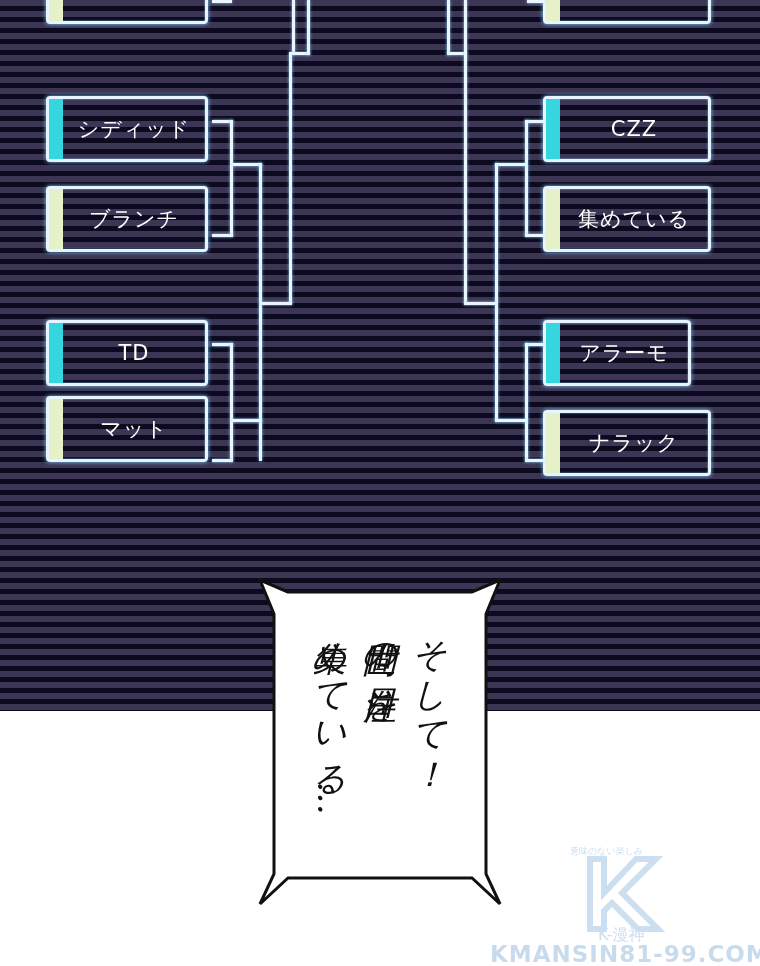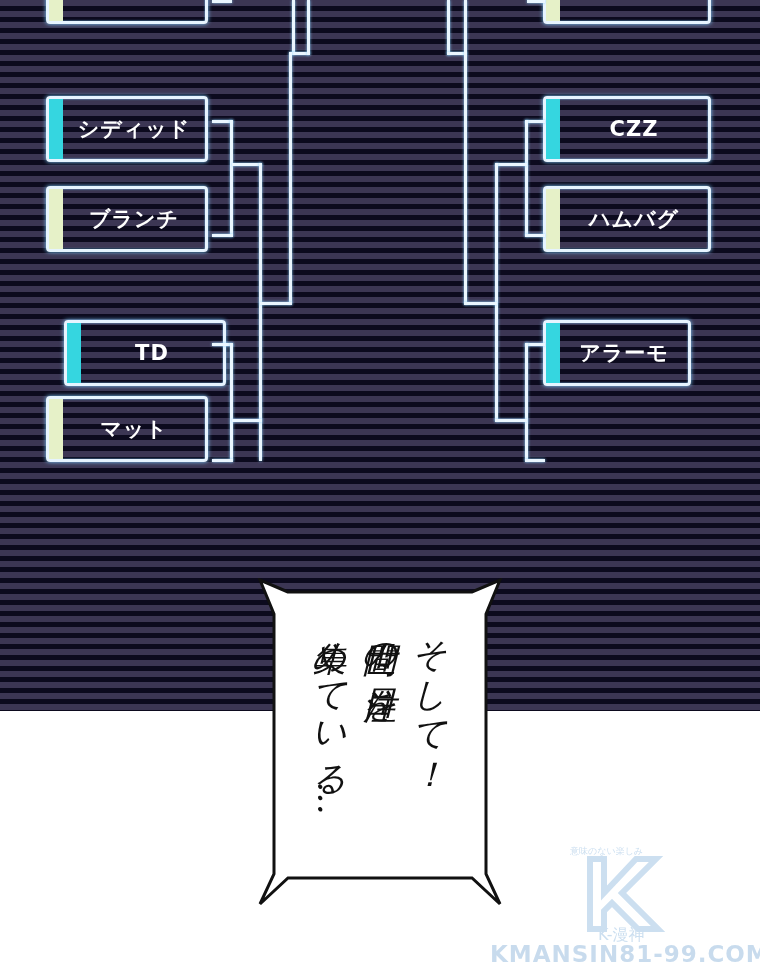--- a/index.html
+++ b/index.html
@@ -23,21 +23,21 @@
     box-shadow: 0 0 4px #7fcfff, inset 0 0 2px #7fcfff;
     box-sizing: border-box;
     background: transparent;
   }
   .slot .bar {
     position: absolute; left: 0; top: 0; bottom: 0; width: 14px;
   }
   .slot .name {
     position: absolute; left: 14px; right: 0; top: 0; bottom: 0;
     display: flex; align-items: center; justify-content: center;
-    color: #ffffff; font-weight: bold; font-size: 21px;
+    color: #ffffff; font-weight: normal; font-size: 21px;
     font-family: "DejaVu Sans", sans-serif;
     letter-spacing: 1px;
   }
   .bubble {
     position: absolute; left: 258px; top: 578px; width: 244px; height: 330px;
   }
   .bubble svg { position: absolute; left: 0; top: 0; }
   .bubble-text {
     position: absolute; top: 38px; left: 0; right: 0;
     display: flex; flex-direction: row-reverse; justify-content: center; gap: 10px;
@@ -69,44 +69,48 @@
     <div class="name"></div>
   </div>
   <div class="slot" style="left:46px; top:96px;">
     <div class="bar" style="background:#35d6e0;"></div>
     <div class="name">シディッド</div>
   </div>
   <div class="slot" style="left:46px; top:186px;">
     <div class="bar" style="background:#e6f1c8;"></div>
     <div class="name">ブランチ</div>
   </div>
-  <div class="slot" style="left:64px; top:320px;">
+  <div class="slot" style="left:46px; top:320px;">
     <div class="bar" style="background:#35d6e0;"></div>
     <div class="name">TD</div>
   </div>
   <div class="slot" style="left:46px; top:396px;">
     <div class="bar" style="background:#e6f1c8;"></div>
     <div class="name">マット</div>
   </div>
 
   <div class="slot" style="left:543px; top:-42px; width:168px;">
     <div class="bar" style="background:#e6f1c8;"></div>
     <div class="name"></div>
   </div>
   <div class="slot" style="left:543px; top:96px; width:168px;">
     <div class="bar" style="background:#35d6e0;"></div>
     <div class="name">CZZ</div>
   </div>
   <div class="slot" style="left:543px; top:186px; width:168px;">
     <div class="bar" style="background:#e6f1c8;"></div>
-    <div class="name">ハムバグ</div>
+    <div class="name">集めている</div>
   </div>
   <div class="slot" style="left:543px; top:320px; width:148px;">
     <div class="bar" style="background:#35d6e0;"></div>
     <div class="name">アラーモ</div>
+  </div>
+  <div class="slot" style="left:543px; top:410px; width:168px;">
+    <div class="bar" style="background:#e6f1c8;"></div>
+    <div class="name">ナラック</div>
   </div>
 
   <div class="line" style="left:212px; top:0px; width:20px; height:3px;"></div>
   <div class="line" style="left:292px; top:0px; width:3px; height:54px;"></div>
   <div class="line" style="left:290px; top:52px; width:20px; height:3px;"></div>
   <div class="line" style="left:307px; top:0px; width:3px; height:55px;"></div>
   <div class="line" style="left:289px; top:52px; width:3px; height:252px;"></div>
 
   <div class="line" style="left:212px; top:120px; width:21px; height:3px;"></div>
   <div class="line" style="left:230px; top:120px; width:3px; height:116px;"></div>

